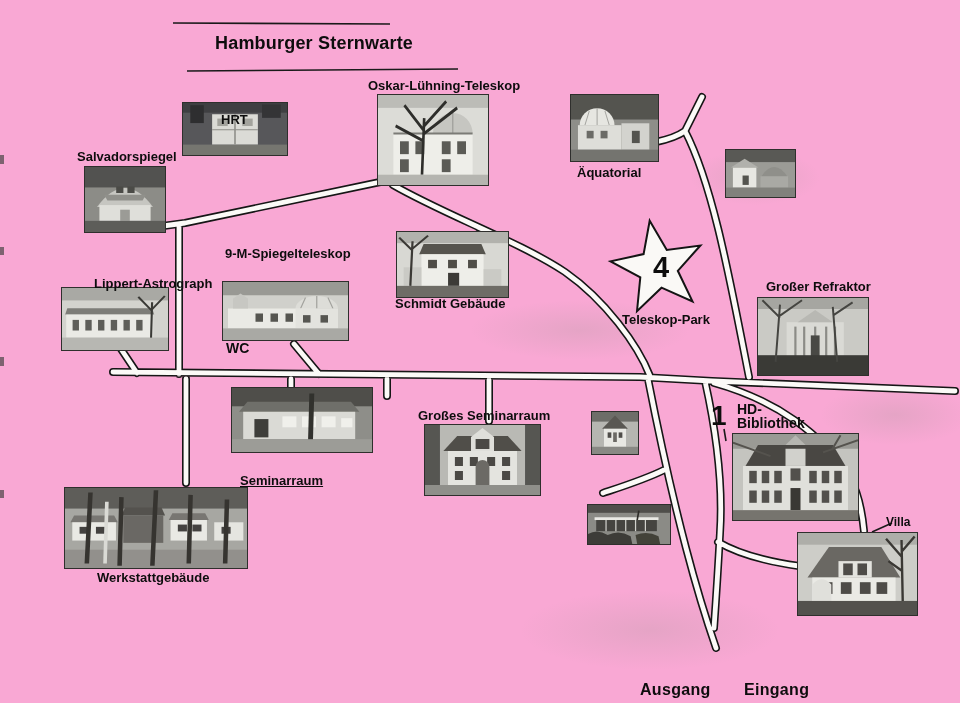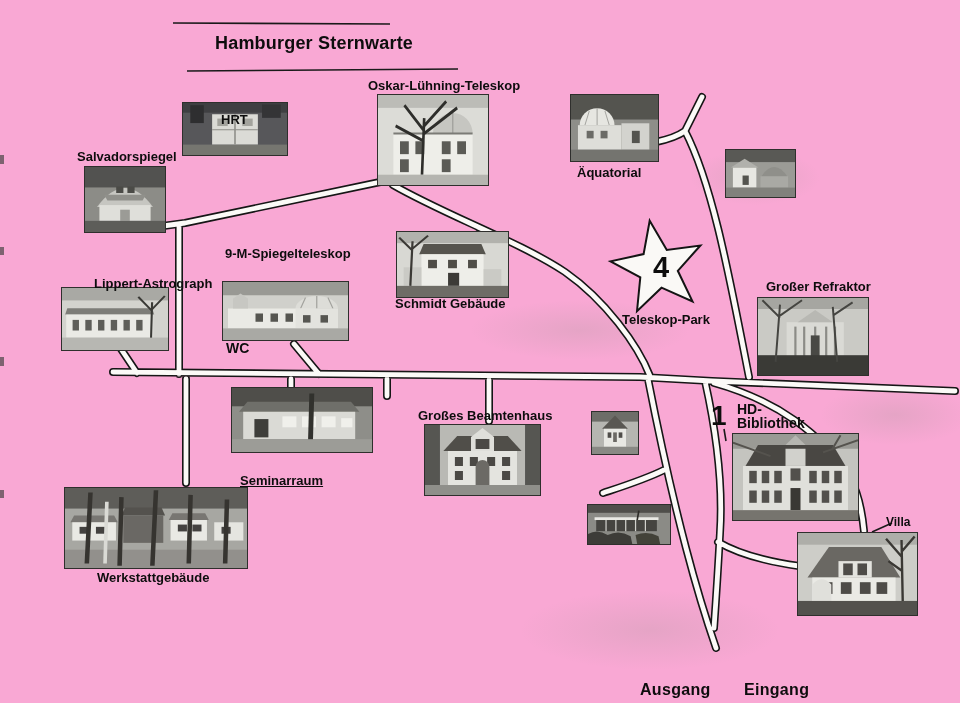--- a/index.html
+++ b/index.html
@@ -339,21 +339,21 @@
   <div class="lbl" style="left:368px;top:78px;">Oskar-Lühning-Teleskop</div>
   <div class="lbl" style="left:577px;top:165px;">Äquatorial</div>
   <div class="lbl" style="left:66px;top:276px;margin-left:28px;">Lippert-Astrograph</div>
   <div class="lbl" style="left:225px;top:246px;">9-M-Spiegelteleskop</div>
   <div class="lbl" style="left:226px;top:340px;font-size:14px;">WC</div>
   <div class="lbl" style="left:395px;top:296px;">Schmidt Gebäude</div>
   <div class="lbl" style="left:622px;top:312px;">Teleskop-Park</div>
   <div class="num" style="left:646px;top:253px;width:30px;text-align:center;">4</div>
   <div class="lbl" style="left:766px;top:279px;">Großer Refraktor</div>
   <div class="lbl" style="left:240px;top:473px;text-decoration:underline;">Seminarraum</div>
-  <div class="lbl" style="left:418px;top:408px;">Großes Beamtenhaus</div>
+  <div class="lbl" style="left:418px;top:408px;">Großes Seminarraum</div>
   <div class="num" style="left:711px;top:402px;font-size:28px;">1</div>
   <div class="hd-lbl" style="left:737px;top:402px;">
     <span style="display:block;">HD-</span>
     <span style="display:block;">Bibliothek</span>
   </div>
   <div class="lbl" style="left:886px;top:515px;font-size:12px;">Villa</div>
   <div class="lbl" style="left:97px;top:570px;">Werkstattgebäude</div>
   <div class="lbl lbl-big" style="left:640px;top:645px;">Ausgang</div>
   <div class="lbl lbl-big" style="left:744px;top:645px;">Eingang</div>
 

